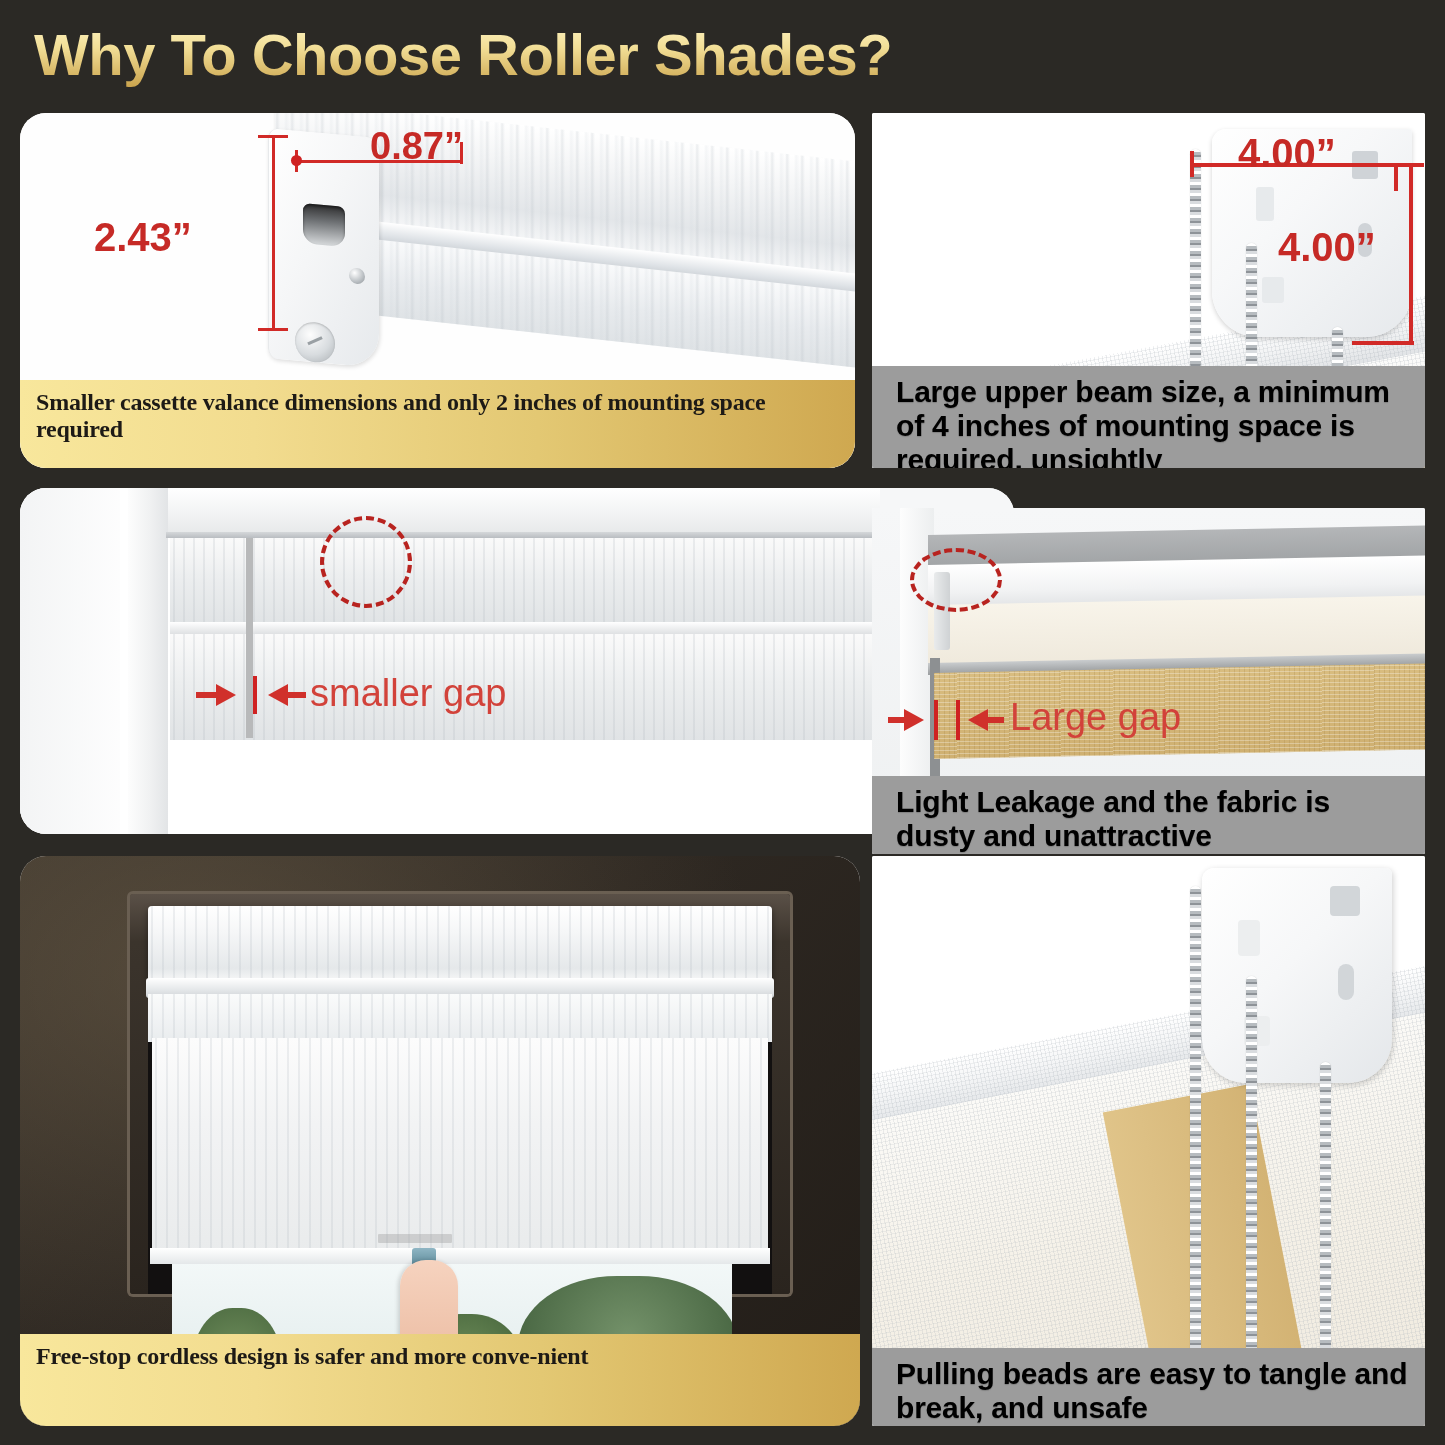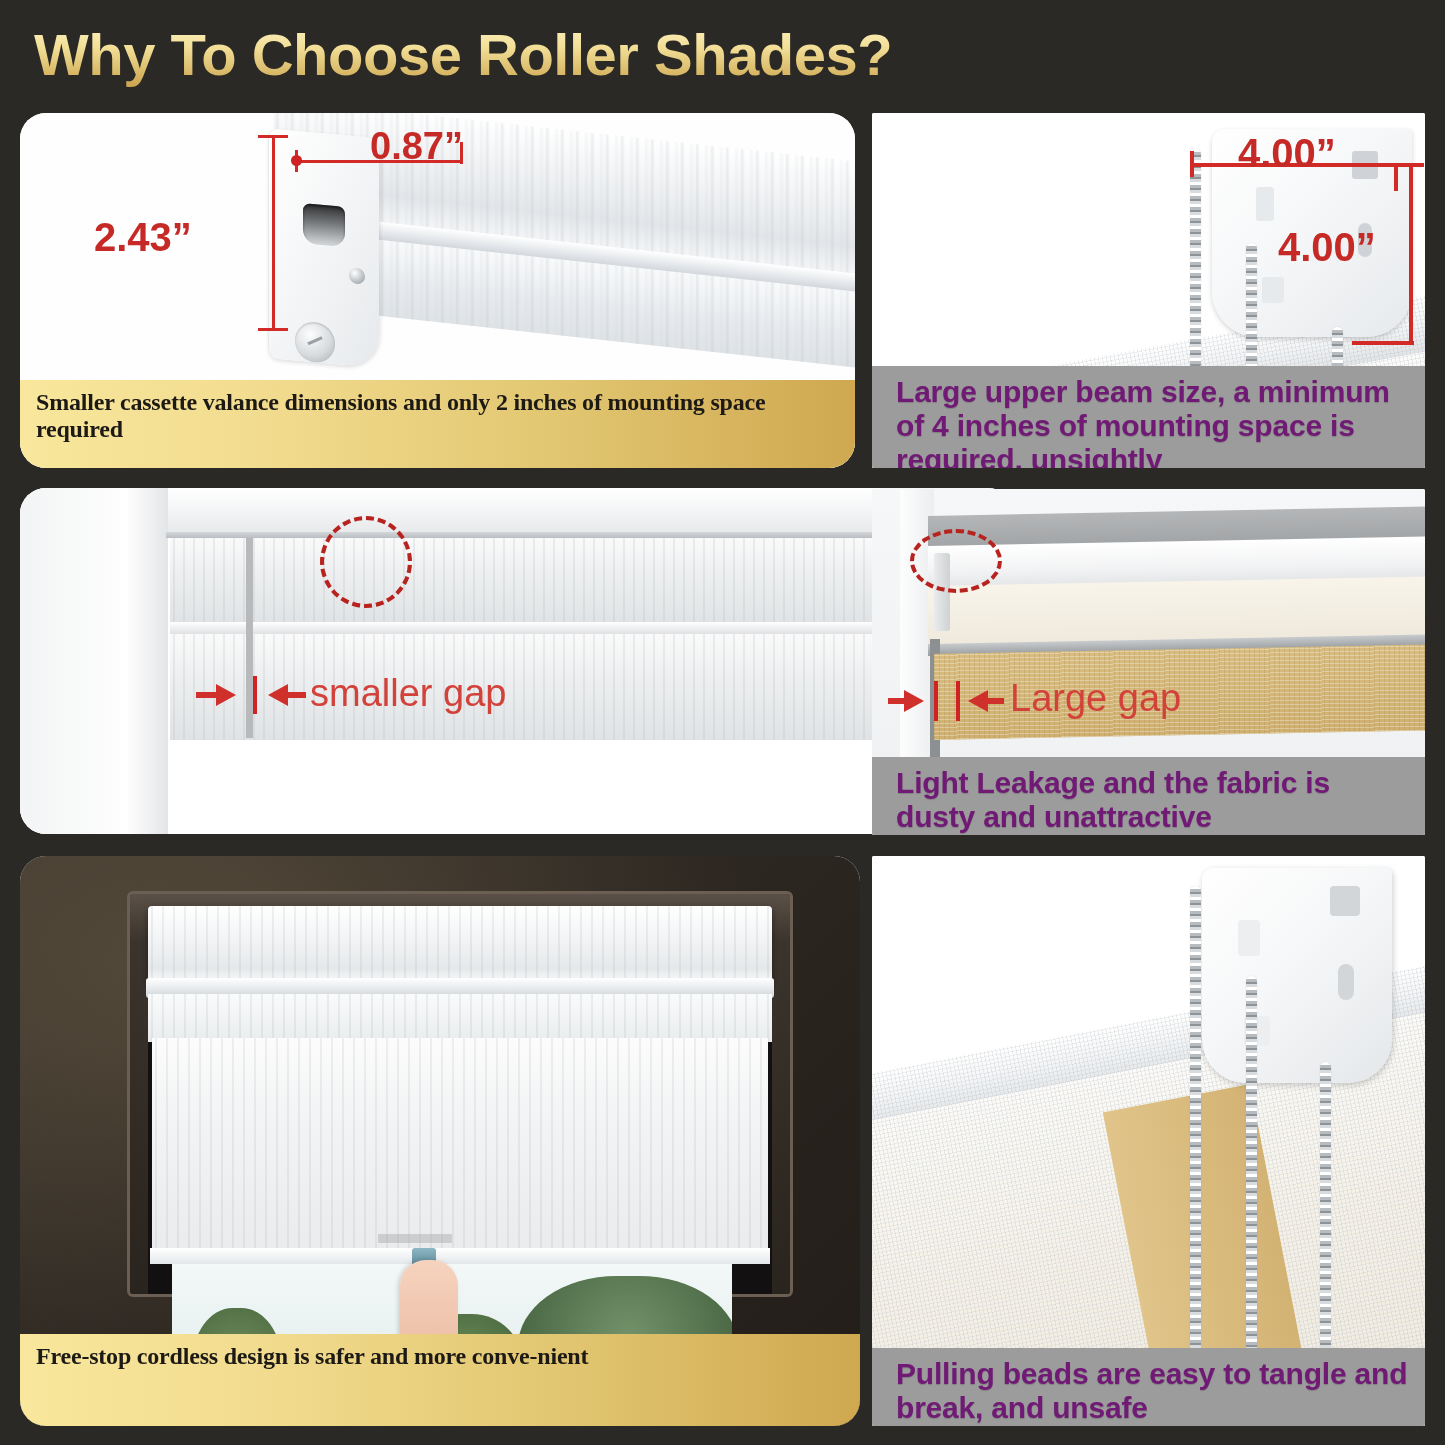--- a/index.html
+++ b/index.html
@@ -47,21 +47,21 @@
     letter-spacing:-0.2px;
   }
   .caption.good{
     background:linear-gradient(90deg,#f8e79c 0%,#f2dc8f 28%,#e3c873 62%,#cfa850 100%);
     color:#1d1a16;
     font-size:24px;
     font-family:Liberation Serif, serif;
   }
   .caption.bad{
     background:#9c9c9c;
-    color:#701a75;
+    color:#000000;
     font-size:30px;
     text-shadow:0 1px 1px rgba(0,0,0,.18);
     padding-left:24px;
   }
 
   
   .p1bg{position:absolute;inset:0;background:#fefefe;}
   .valance{
     position:absolute;left:255px;top:18px;width:600px;height:215px;
     transform:skewY(6.2deg);
@@ -425,21 +425,21 @@
       <div class="arrowTail" style="left:176px;top:204px;width:22px;"></div>
 
       <div class="arrowL" style="left:248px;top:196px;"></div>
       <div class="arrowTail" style="left:266px;top:204px;width:20px;"></div>
 
       <div class="gaplabel" style="left:290px;top:184px;font-size:38px;">smaller gap</div>
     </div>
 
   </div>
 
-  <div class="panel right" style="left:872px;top:489px;width:553px;height:346px;">
+  <div class="panel right" style="left:872px;top:508px;width:553px;height:346px;">
     <div class="photo">
       <div class="p4wall"></div>
       <div class="p4frameL"></div>
       <div class="p4top"></div>
       <div class="p4beam"></div>
       <div class="p4cream"></div>
       <div class="p4rail"></div>
       <div class="p4darkgap"></div>
       <div class="p4tan">
         <div class="p4tanweave"></div>

